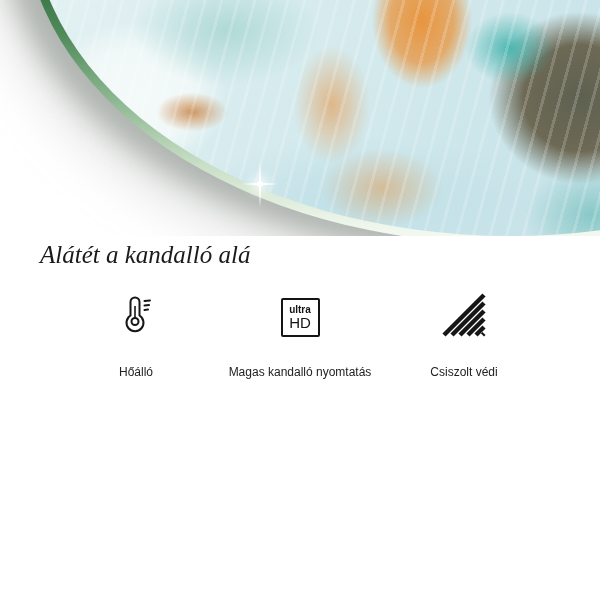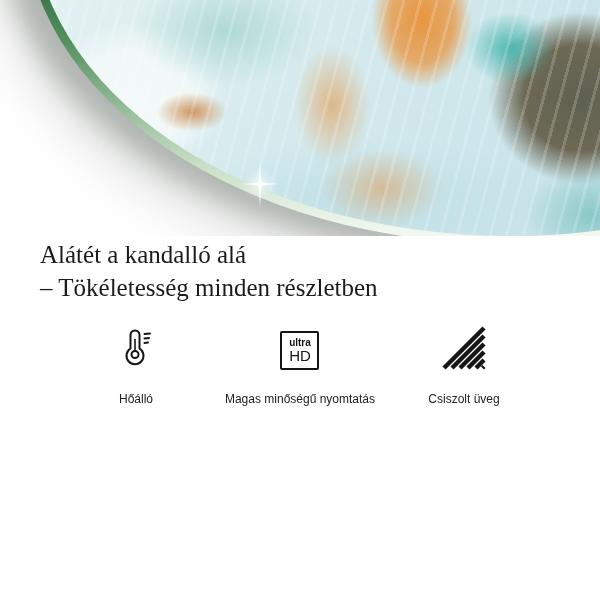--- a/index.html
+++ b/index.html
@@ -37,31 +37,32 @@
   .sparkle .beam{position:absolute;display:block;}
   .sparkle .beam.v{left:-1px;top:-24px;width:2px;height:48px;background:linear-gradient(180deg,transparent,#fff 40%,#fff 60%,transparent);}
   .sparkle .beam.h{left:-19px;top:-1px;width:38px;height:2px;background:linear-gradient(90deg,transparent,#fff 40%,#fff 60%,transparent);}
   .sparkle .core{position:absolute;left:-3px;top:-3px;width:6px;height:6px;border-radius:50%;background:#fff;box-shadow:0 0 12px 5px rgba(255,255,255,.85);}
   
   .content{padding:0 40px;}
   h1{
     font-family:"Liberation Serif","DejaVu Serif",serif;
     font-weight:400;font-size:25px;line-height:33px;color:#1b1b1b;
     margin:2px 0 0 0;
+    font-style:italic;
   }
   .desc{font-size:13px;line-height:26px;color:#3c3c3c;margin:9px 0 0 0;max-width:520px;}
   
   .features{
     margin:14px 14px 0 14px;
     display:grid;grid-template-columns:repeat(3,1fr);row-gap:18px;
     justify-items:center;text-align:center;
   }
   .feature{display:flex;flex-direction:column;align-items:center;}
   .icon-box{height:52px;display:flex;align-items:flex-end;justify-content:center;}
-  .feature .label{margin-top:22px;font-size:12px;line-height:14px;color:#222;}
+  .feature .label{margin-top:28px;font-size:12px;line-height:14px;color:#222;}
   .ico{display:block;}
   
   .uhd{
     width:39px;height:39px;border:2.5px solid #141414;border-radius:2px;
     display:flex;flex-direction:column;align-items:center;justify-content:center;
     color:#141414;background:#fff;box-sizing:border-box;
   }
   .uhd .l1{font-size:10px;font-weight:700;line-height:10px;}
   .uhd .l2{font-size:15px;font-weight:400;line-height:15px;}
 </style>
@@ -76,21 +77,20 @@
   <div class="sparkle">
     <span class="beam v"></span>
       <span class="beam h"></span>
       <span class="core"></span>
   </div>
 </div>
 
 <div class="content">
   <h1>
     <span>Alátét a kandalló alá</span><br>
-    <span>– Tökéletesség minden részletben</span>
   </h1>
 
   <div class="features">
 
     <div class="feature">
       <div class="icon-box">
         <svg class="ico" width="44" height="44" viewBox="0 0 44 44" fill="none">
           <path d="M16.5 9 a4.5 4.5 0 0 1 9 0 v13.5 a8.5 8.5 0 1 1 -9 0 z" stroke="#161616" stroke-width="2" stroke-linejoin="round"></path>
           <line x1="21" y1="13" x2="21" y2="25" stroke="#161616" stroke-width="1.6"></line>
           <circle cx="21" cy="28.5" r="3.5" stroke="#161616" stroke-width="2"></circle>
@@ -102,34 +102,34 @@
       <div class="label">Hőálló</div>
     </div>
 
     <div class="feature">
       <div class="icon-box">
         <div class="uhd">
           <span class="l1">ultra</span>
           <span class="l2">HD</span>
         </div>
       </div>
-      <div class="label">Magas minőségű nyomtatás</div>
+      <div class="label">Magas kandalló nyomtatás</div>
     </div>
 
 
 
     <div class="feature">
       <div class="icon-box">
         <svg class="ico" width="44" height="44" viewBox="0 0 44 44" fill="none" stroke="#161616" stroke-width="4.5">
           <line x1="2" y1="42" x2="42" y2="2"></line>
           <line x1="10" y1="42" x2="42" y2="10"></line>
           <line x1="18" y1="42" x2="42" y2="18"></line>
           <line x1="26" y1="42" x2="42" y2="26"></line>
           <line x1="34" y1="42" x2="42" y2="34"></line>
           <line x1="40.5" y1="42" x2="42" y2="40.5"></line>
         </svg>
       </div>
-      <div class="label">Csiszolt üveg</div>
+      <div class="label">Csiszolt védi</div>
     </div>
 
 
   </div>
 </div>
 
 </body></html>

